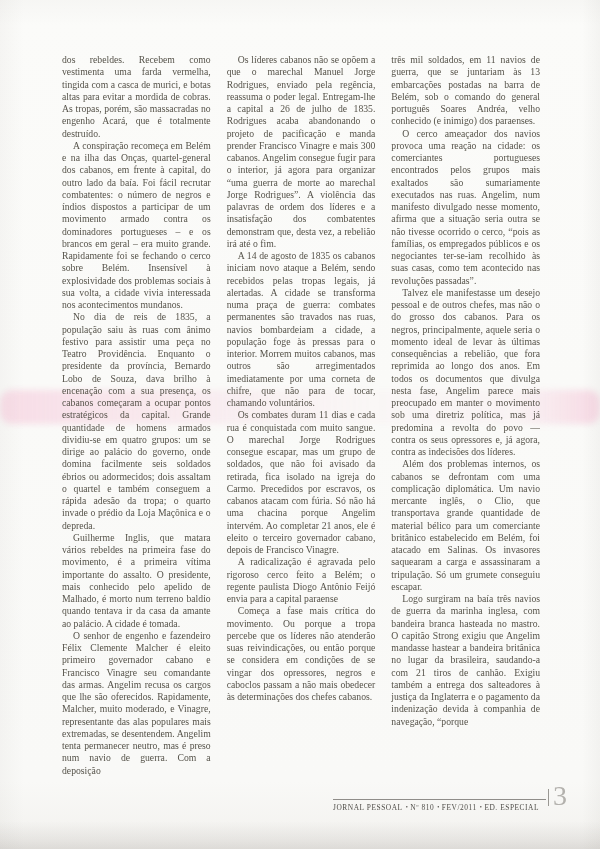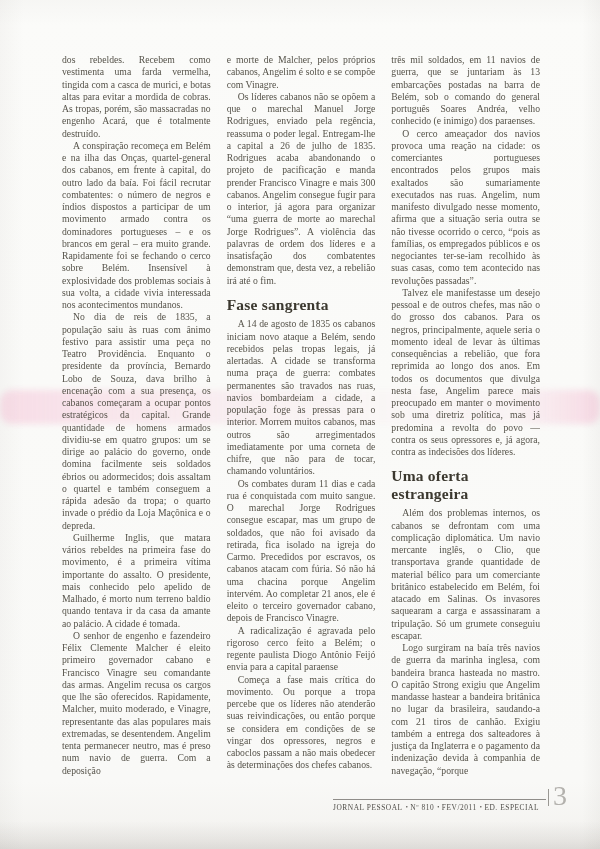--- a/index.html
+++ b/index.html
@@ -94,34 +94,31 @@
 
     <div class="col">
       <p>dos rebeldes. Recebem como vestimenta uma farda vermelha, tingida com a casca de murici, e botas altas para evitar a mordida de cobras. As tropas, porém, são massacradas no engenho Acará, que é totalmente destruído.</p>
       <p class="ind">A conspiração recomeça em Belém e na ilha das Onças, quartel-general dos cabanos, em frente à capital, do outro lado da baía. Foi fácil recrutar combatentes: o número de negros e índios dispostos a participar de um movimento armado contra os dominadores portugueses – e os brancos em geral – era muito grande. Rapidamente foi se fechando o cerco sobre Belém. Insensível à explosividade dos problemas sociais à sua volta, a cidade vivia interessada nos acontecimentos mundanos.</p>
       <p class="ind">No dia de reis de 1835, a população saiu às ruas com ânimo festivo para assistir uma peça no Teatro Providência. Enquanto o presidente da província, Bernardo Lobo de Souza, dava brilho à encenação com a sua presença, os cabanos começaram a ocupar pontos estratégicos da capital. Grande quantidade de homens armados dividiu-se em quatro grupos: um se dirige ao palácio do governo, onde domina facilmente seis soldados ébrios ou adormecidos; dois assaltam o quartel e também conseguem a rápida adesão da tropa; o quarto invade o prédio da Loja Maçônica e o depreda.</p>
       <p class="ind">Guilherme Inglis, que matara vários rebeldes na primeira fase do movimento, é a primeira vítima importante do assalto. O presidente, mais conhecido pelo apelido de Malhado, é morto num terreno baldio quando tentava ir da casa da amante ao palácio. A cidade é tomada.</p>
       <p class="ind">O senhor de engenho e fazendeiro Félix Clemente Malcher é eleito primeiro governador cabano e Francisco Vinagre seu comandante das armas. Angelim recusa os cargos que lhe são oferecidos. Rapidamente, Malcher, muito moderado, e Vinagre, representante das alas populares mais extremadas, se desentendem. Angelim tenta permanecer neutro, mas é preso num navio de guerra. Com a deposição</p>
     </div>
 
     <div class="col">
-      <p>e morte de Malcher, pelos próprios cabanos, Angelim é solto e se compõe com Vinagre.</p>
       <p class="ind">Os líderes cabanos não se opõem a que o marechal Manuel Jorge Rodrigues, enviado pela regência, reassuma o poder legal. Entregam-lhe a capital a 26 de julho de 1835. Rodrigues acaba abandonando o projeto de pacificação e manda prender Francisco Vinagre e mais 300 cabanos. Angelim consegue fugir para o interior, já agora para organizar “uma guerra de morte ao marechal Jorge Rodrigues”. A violência das palavras de ordem dos líderes e a insatisfação dos combatentes demonstram que, desta vez, a rebelião irá até o fim.</p>
-      <h2>Fase sangrenta</h2>
       <p class="ind">A 14 de agosto de 1835 os cabanos iniciam novo ataque a Belém, sendo recebidos pelas tropas legais, já alertadas. A cidade se transforma numa praça de guerra: combates permanentes são travados nas ruas, navios bombardeiam a cidade, a população foge às pressas para o interior. Morrem muitos cabanos, mas outros são arregimentados imediatamente por uma corneta de chifre, que não para de tocar, chamando voluntários.</p>
       <p class="ind">Os combates duram 11 dias e cada rua é conquistada com muito sangue. O marechal Jorge Rodrigues consegue escapar, mas um grupo de soldados, que não foi avisado da retirada, fica isolado na igreja do Carmo. Precedidos por escravos, os cabanos atacam com fúria. Só não há uma chacina porque Angelim intervém. Ao completar 21 anos, ele é eleito o terceiro governador cabano, depois de Francisco Vinagre.</p>
       <p class="ind">A radicalização é agravada pelo rigoroso cerco feito a Belém; o regente paulista Diogo Antônio Feijó envia para a capital paraense</p>
       <p class="ind">Começa a fase mais crítica do movimento. Ou porque a tropa percebe que os líderes não atenderão suas reivindicações, ou então porque se considera em condições de se vingar dos opressores, negros e caboclos passam a não mais obedecer às determinações dos chefes cabanos.</p>
     </div>
 
     <div class="col">
       <p>três mil soldados, em 11 navios de guerra, que se juntariam às 13 embarcações postadas na barra de Belém, sob o comando do general português Soares Andréa, velho conhecido (e inimigo) dos paraenses.</p>
       <p class="ind">O cerco ameaçador dos navios provoca uma reação na cidade: os comerciantes portugueses encontrados pelos grupos mais exaltados são sumariamente executados nas ruas. Angelim, num manifesto divulgado nesse momento, afirma que a situação seria outra se não tivesse ocorrido o cerco, “pois as famílias, os empregados públicos e os negociantes ter-se-iam recolhido às suas casas, como tem acontecido nas revoluções passadas”.</p>
       <p class="ind">Talvez ele manifestasse um desejo pessoal e de outros chefes, mas não o do grosso dos cabanos. Para os negros, principalmente, aquele seria o momento ideal de levar às últimas consequências a rebelião, que fora reprimida ao longo dos anos. Em todos os documentos que divulga nesta fase, Angelim parece mais preocupado em manter o movimento sob uma diretriz política, mas já predomina a revolta do povo — contra os seus opressores e, já agora, contra as indecisões dos líderes.</p>
-      <h2>Uma oferta estrangeira</h2>
       <p class="ind">Além dos problemas internos, os cabanos se defrontam com uma complicação diplomática. Um navio mercante inglês, o Clio, que transportava grande quantidade de material bélico para um comerciante britânico estabelecido em Belém, foi atacado em Salinas. Os invasores saquearam a carga e assassinaram a tripulação. Só um grumete conseguiu escapar.</p>
       <p class="ind">Logo surgiram na baía três navios de guerra da marinha inglesa, com bandeira branca hasteada no mastro. O capitão Strong exigiu que Angelim mandasse hastear a bandeira britânica no lugar da brasileira, saudando-a com 21 tiros de canhão. Exigiu também a entrega dos salteadores à justiça da Inglaterra e o pagamento da indenização devida à companhia de navegação, “porque</p>
     </div>
 
   </div>
 
   <div class="footer">
     <div class="footer-rule"></div>
     <div class="footer-text">
       <span>JORNAL PESSOAL</span><span class="sep">•</span><span>Nº 810</span><span class="sep">•</span><span>FEV/2011</span><span class="sep">•</span><span>ED. ESPECIAL</span>

